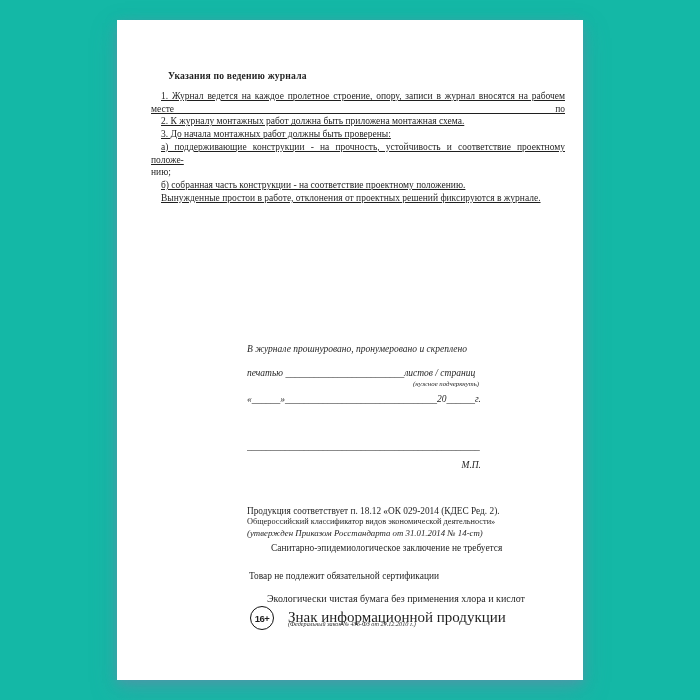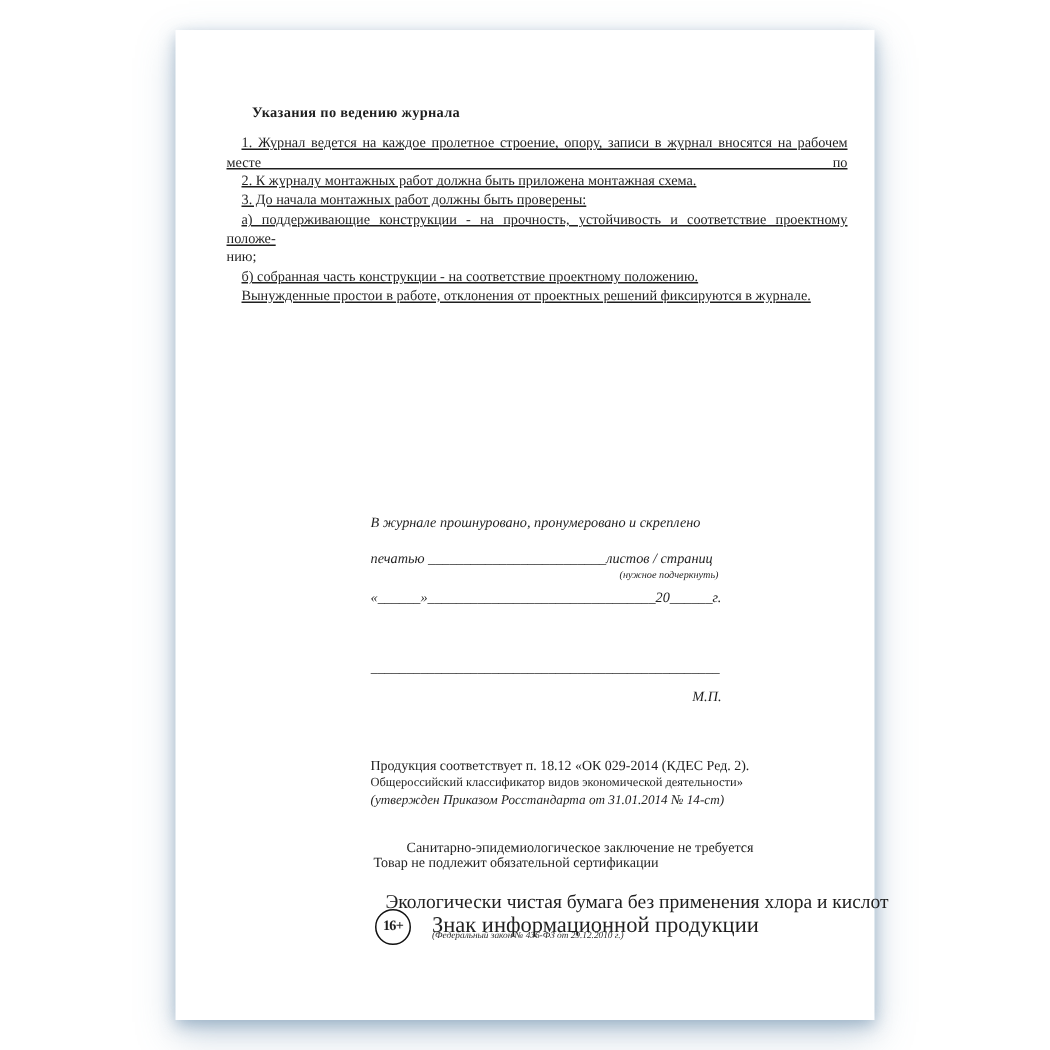--- a/index.html
+++ b/index.html
@@ -8,21 +8,21 @@
     width: 700px;
     height: 700px;
     background: #d3e8fa;
     font-family: "Liberation Serif", serif;
     overflow: hidden;
   }
   .canvas {
     position: relative;
     width: 700px;
     height: 700px;
-    background: #ffffff;
+    background: #14b8a6;
   }
   .page {
     position: absolute;
     left: 117px;
     top: 20px;
     width: 466px;
     height: 660px;
     background: #ffffff;
     box-shadow: 0 3px 10px rgba(104,138,170,0.55), 0 10px 24px rgba(104,138,170,0.35);
     color: #1f1f1f;
@@ -58,38 +58,38 @@
   .mnote { top: 36px; font-size: 6.8px; text-align: right; padding-right: 4px; box-sizing: border-box; }
   .m3 { top: 50px; }
   .m4 { top: 74px; }
   .m5 { top: 97px; }
   .mmp { top: 116px; text-align: right; padding-right: 2px; box-sizing: border-box; }
   .footblock { position: absolute; left: 130px; width: 260px; }
   .fl { position: absolute; left: 0; white-space: nowrap; }
   .f-prod1 { top: 0px;  font-size: 9.3px; }
   .f-prod2 { top: 11px; font-size: 8.3px; }
   .f-prod3 { top: 21.5px; font-size: 8.8px; font-style: italic; }
-  .f-san  { top: 55px; font-size: 9.4px; padding-left: 24px; }
+  .f-san  { top: 37px; font-size: 9.4px; padding-left: 24px; }
   .f-cert { top: 65px; font-size: 9.4px; left: 2px; }
-  .f-eco  { top: 87px; font-size: 13px; left: 10px; }
+  .f-eco  { top: 87px; font-size: 10px; left: 20px; }
   .badge {
     position: absolute;
     left: 3px;
     top: 100px;
     width: 22px;
     height: 22px;
     border: 1.7px solid #111;
     border-radius: 50%;
     display: flex;
     align-items: center;
     justify-content: center;
     font-size: 9.5px;
     font-weight: bold;
     letter-spacing: -0.5px;
-    font-family: Liberation Serif, serif;
+    font-family: Liberation Sans, sans-serif;
   }
   .f-mark { top: 103px; left: 41px; font-size: 15px; }
   .f-law  { top: 114px; left: 41px; font-size: 6.2px; font-style: italic; color: #2a2a2a; }
 </style>
 </head>
 <body>
 
 <div class="canvas">
   <div class="page">
 

